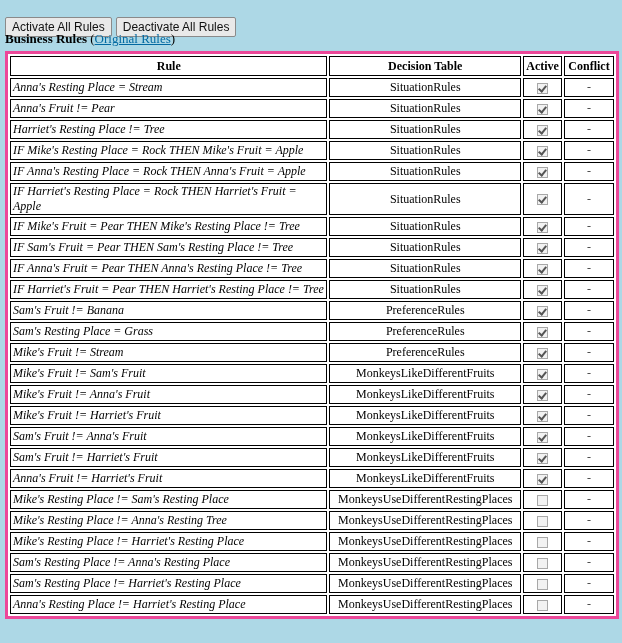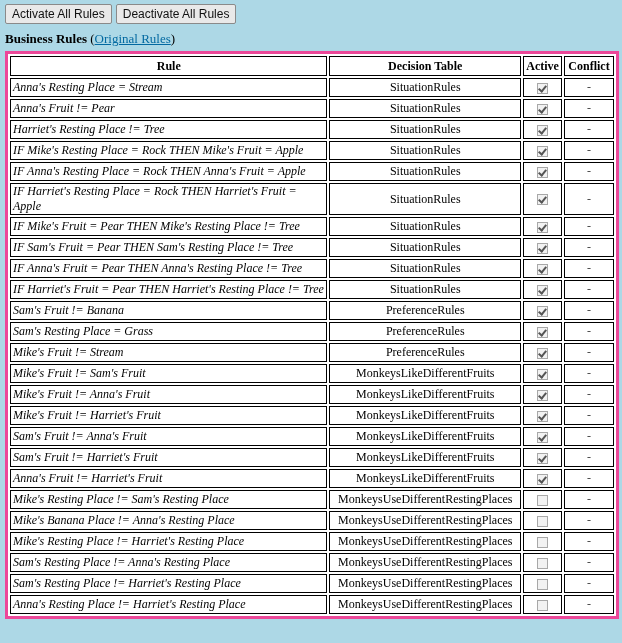--- a/index.html
+++ b/index.html
@@ -2,21 +2,21 @@
 <html><head>
 <meta charset="utf-8">
 <style>
   html, body { margin:0; padding:0; }
   body {
     width:622px; height:643px; overflow:hidden;
     background:#add8e6;
     font-family:"Liberation Serif", serif;
     font-size:12px; color:#000;
   }
-  .toolbar { position:absolute; left:5px; top:4px; display:flex; gap:4px; }
+  .toolbar { position:absolute; left:5px; top:17px; display:flex; gap:4px; }
   .btn {
     font-family:"Liberation Sans", sans-serif; font-size:12px;
     height:20px; padding:0 6px;
     background:#e9e9e9; border:1px solid #8a8a8a;
     border-radius:2px; color:#111; line-height:18px; cursor:pointer;
   }
   .heading { position:absolute; left:5px; top:31px; font-size:13px; }
   .heading b { font-weight:bold; }
   .heading a { color:#0369a1; text-decoration:underline; }
   table {
@@ -183,21 +183,21 @@
         <td class="act"><span class="cb on"></span></td>
         <td class="con"><span class="dash">-</span></td>
       </tr>
       <tr>
         <td class="rule">Mike's Resting Place != Sam's Resting Place</td>
         <td class="dt">MonkeysUseDifferentRestingPlaces</td>
         <td class="act"><span class="cb"></span></td>
         <td class="con"><span class="dash">-</span></td>
       </tr>
       <tr>
-        <td class="rule">Mike's Banana Place != Anna's Resting Place</td>
+        <td class="rule">Mike's Resting Place != Anna's Resting Tree</td>
         <td class="dt">MonkeysUseDifferentRestingPlaces</td>
         <td class="act"><span class="cb"></span></td>
         <td class="con"><span class="dash">-</span></td>
       </tr>
       <tr>
         <td class="rule">Mike's Resting Place != Harriet's Resting Place</td>
         <td class="dt">MonkeysUseDifferentRestingPlaces</td>
         <td class="act"><span class="cb"></span></td>
         <td class="con"><span class="dash">-</span></td>
       </tr>

